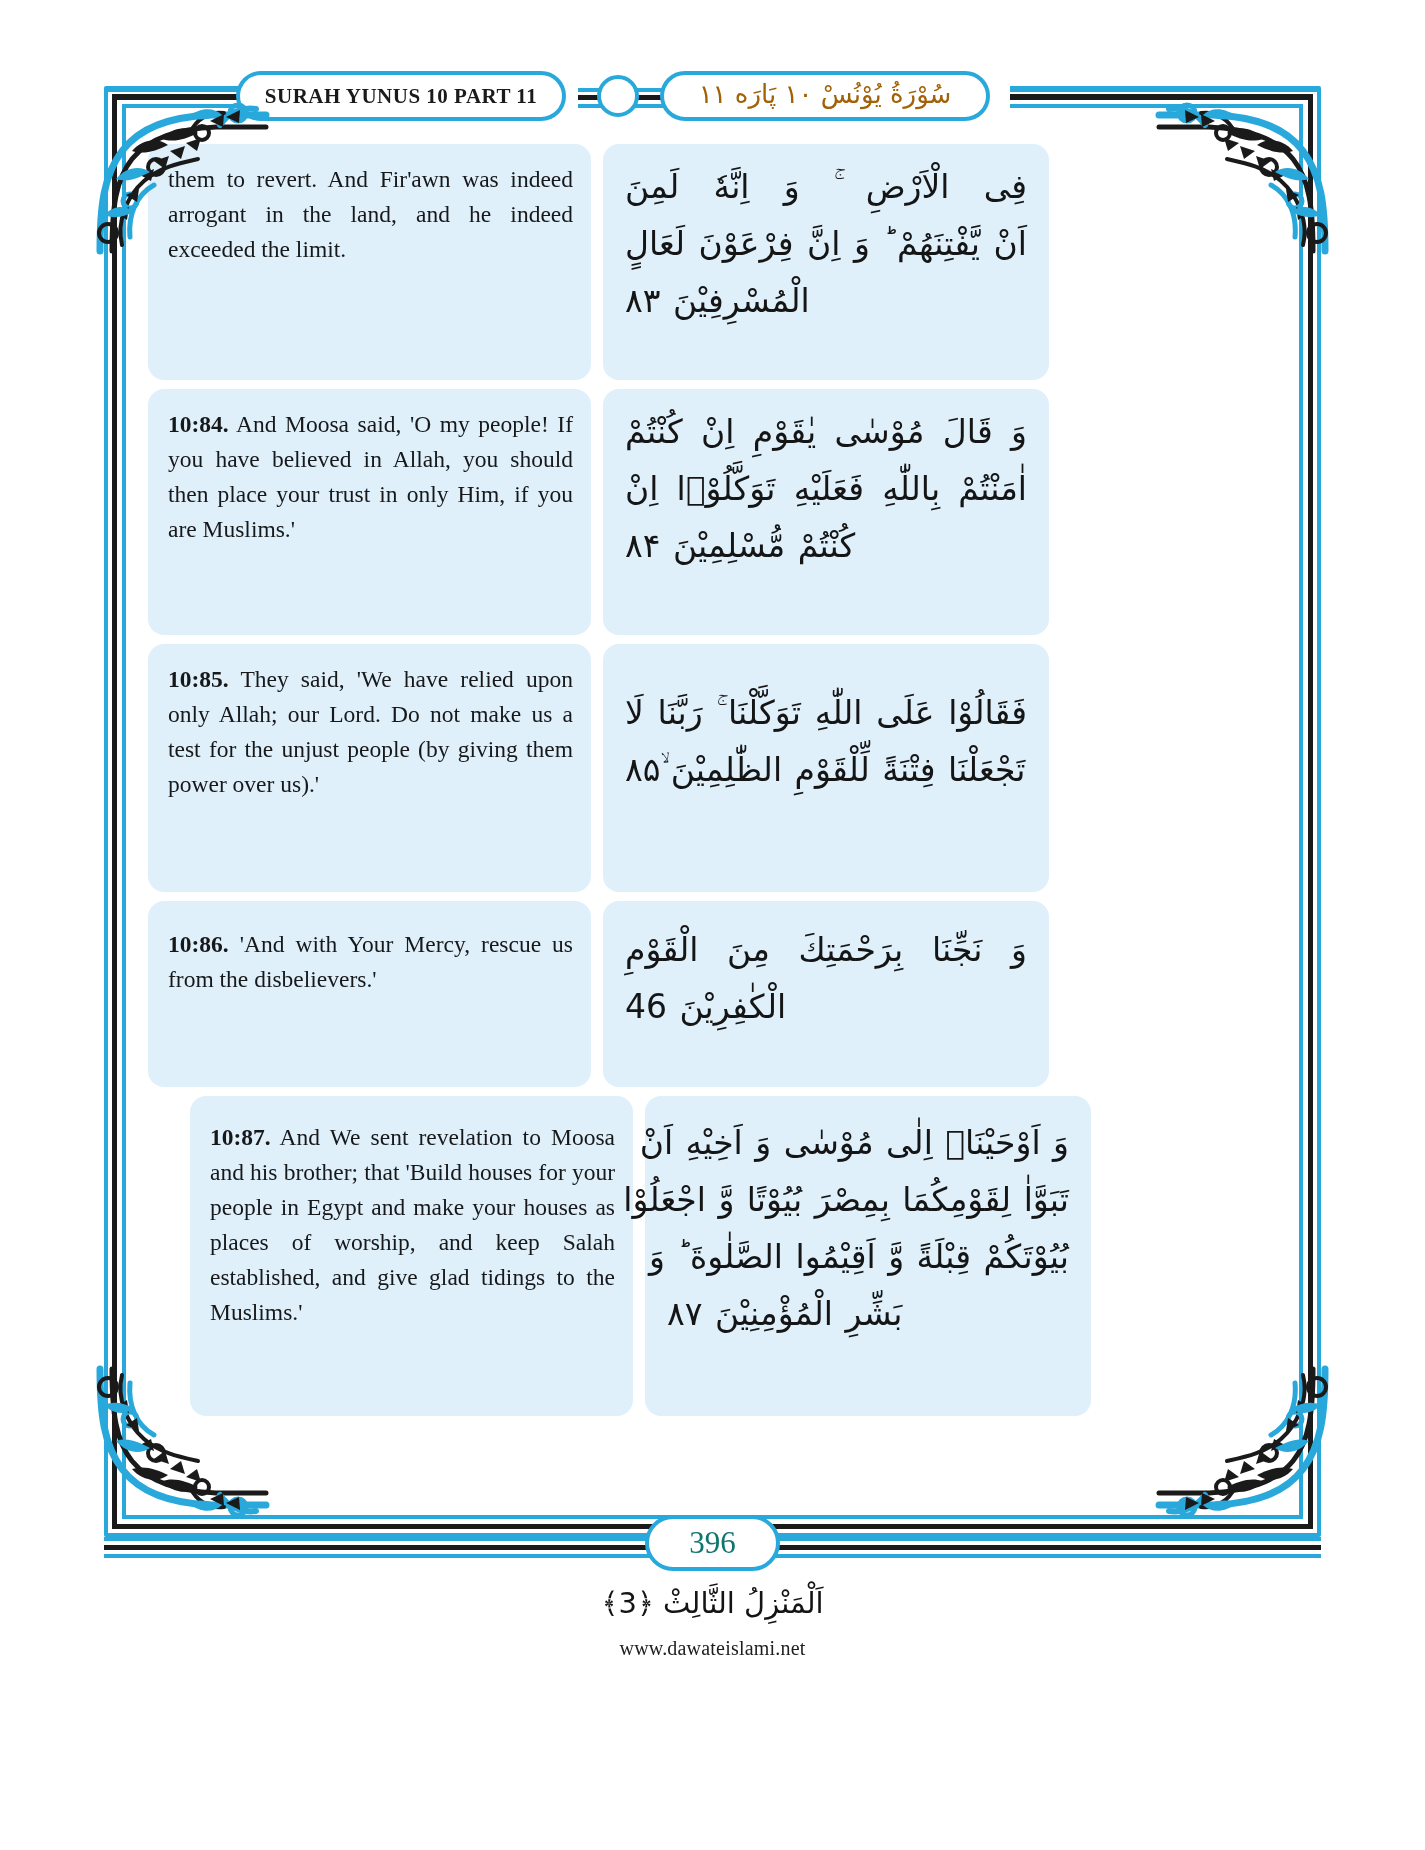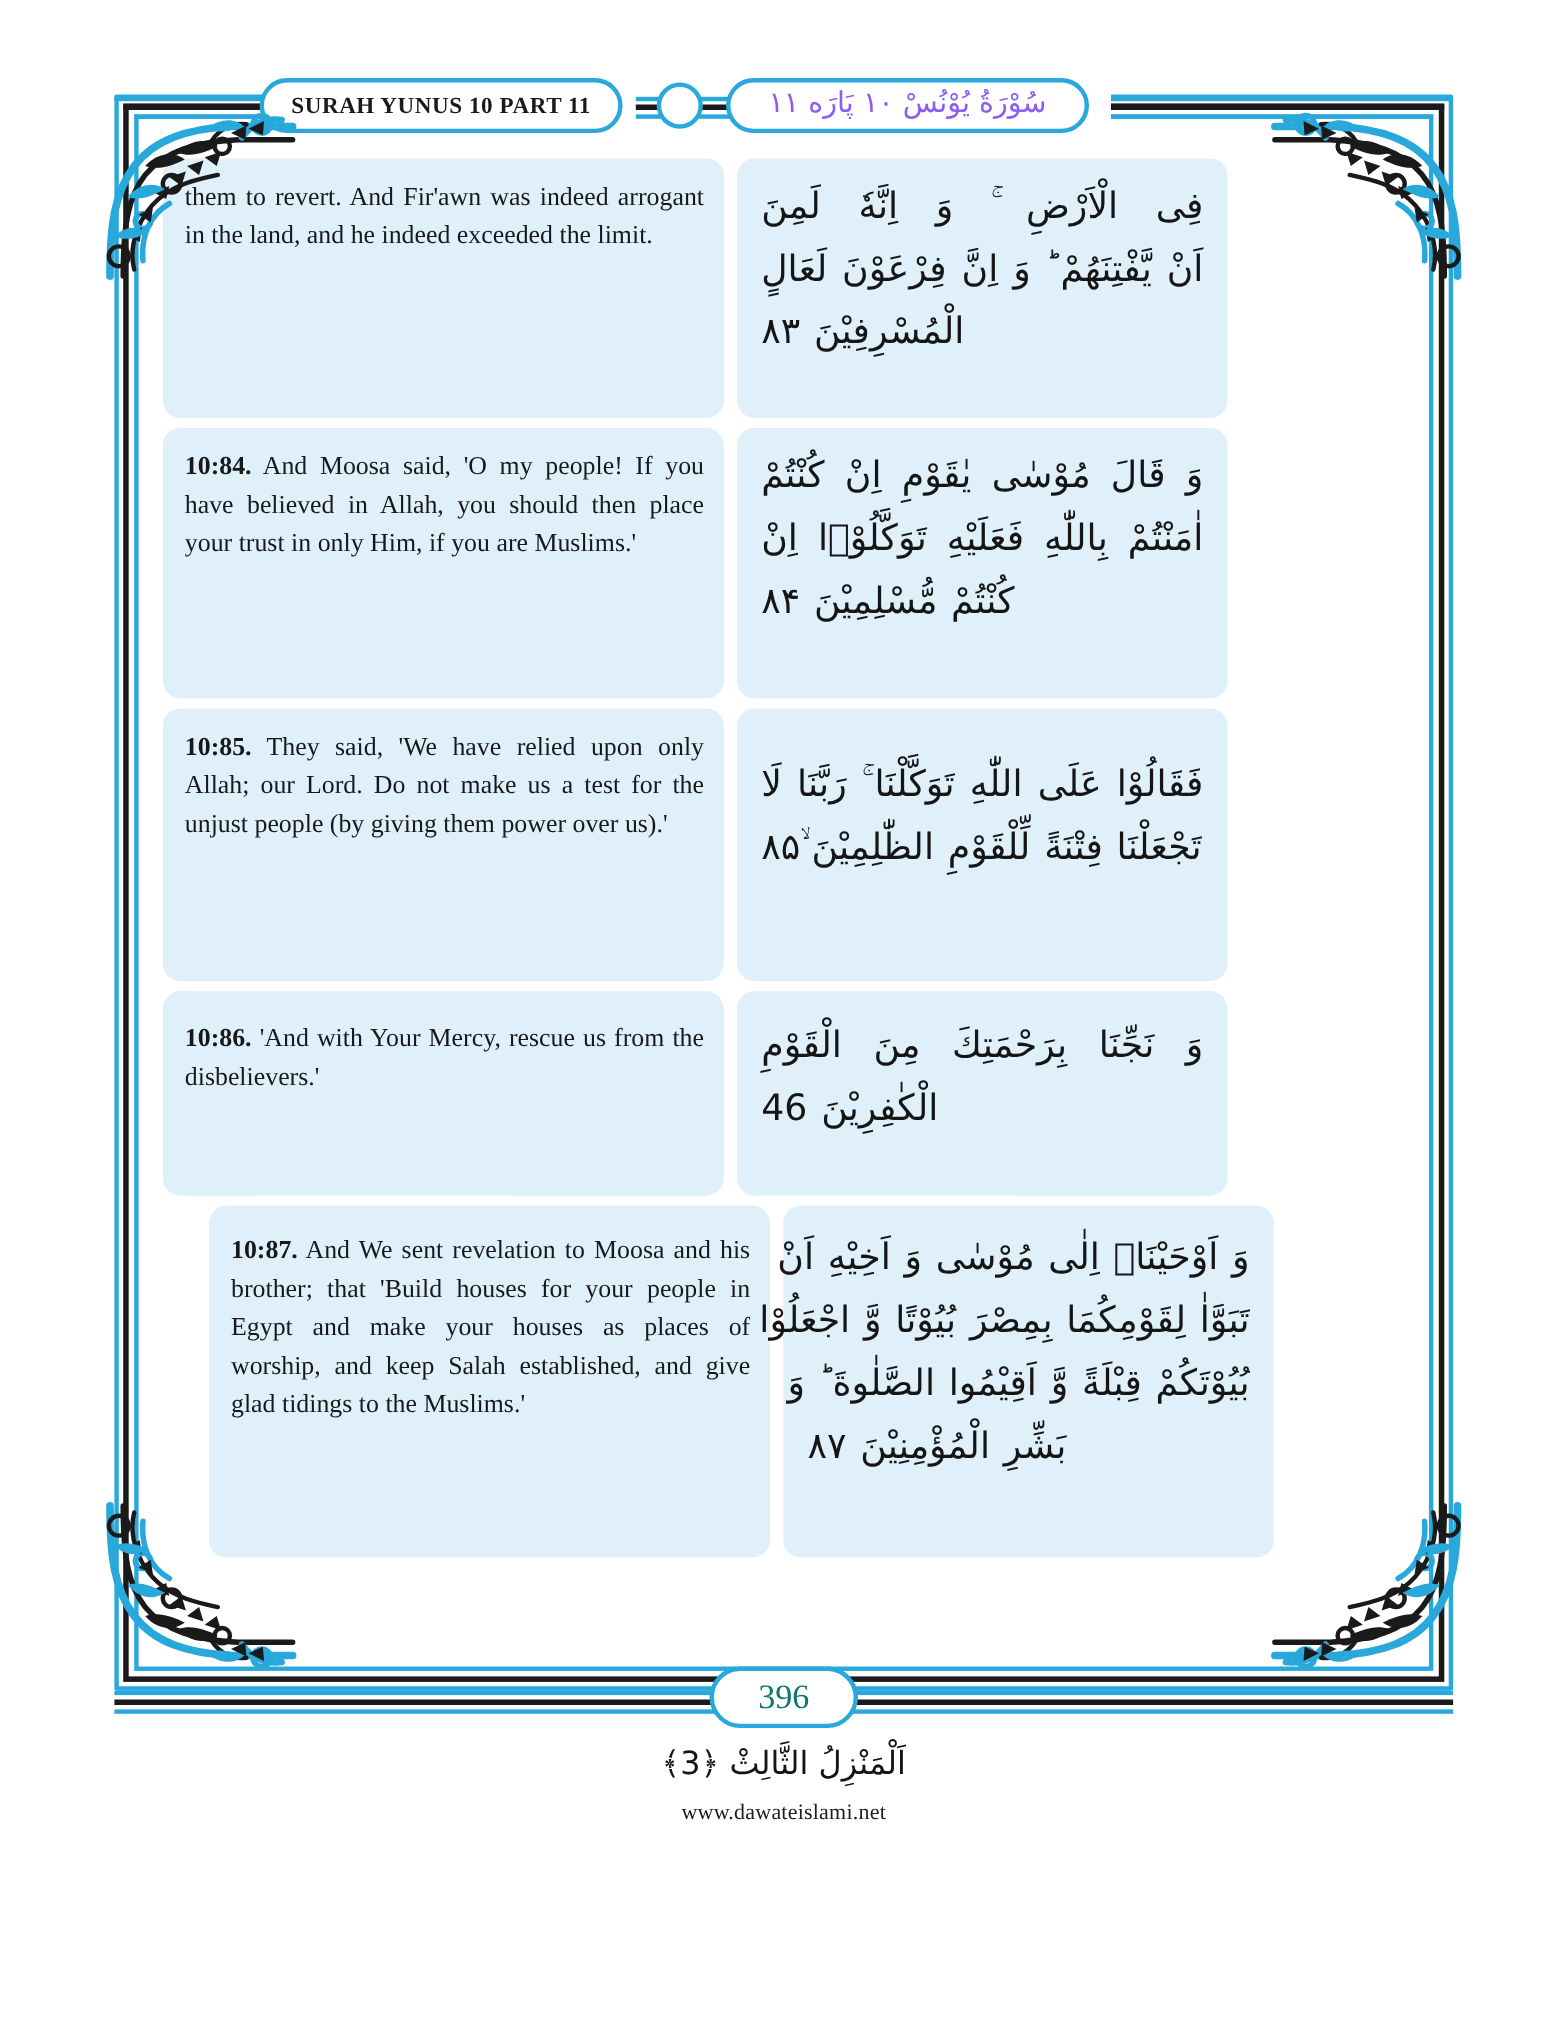--- a/index.html
+++ b/index.html
@@ -89,21 +89,21 @@
   }
   #hdr-right {
     left: 660px;
     top: 71px;
     width: 330px;
     height: 50px;
   }
   #hdr-right .hdr-text-ar {
     font-family: "DejaVu Sans", sans-serif;
     font-size: 26px;
-    color: #8b5cf6;
+    color: #a16207;
     direction: rtl;
     white-space: nowrap;
     line-height: 1;
     padding-bottom: 4px;
   }
   
   .cap-circle {
     position: absolute;
     z-index: 6;
     width: 42px;
@@ -142,21 +142,21 @@
     flex-direction: row;
     width: 100%;
     margin-bottom: 9px;
   }
   .cell {
     background: #dff0fb;
     border-radius: 16px;
     box-sizing: border-box;
   }
   .cell-en {
-    width: 510px;
+    width: 443px;
     padding: 18px 18px 4px 20px;
   }
   .cell-ar {
     width: 446px;
     margin-left: 12px;
     padding: 14px 22px 10px 22px;
   }
 
   
   .en-text {

